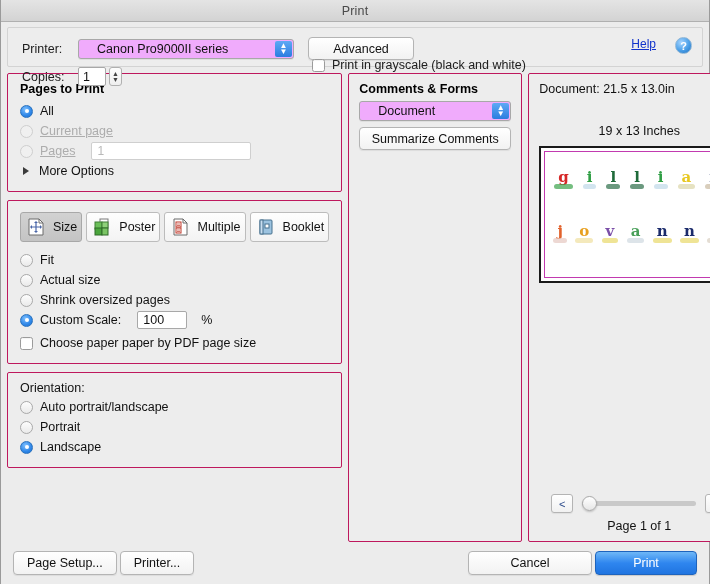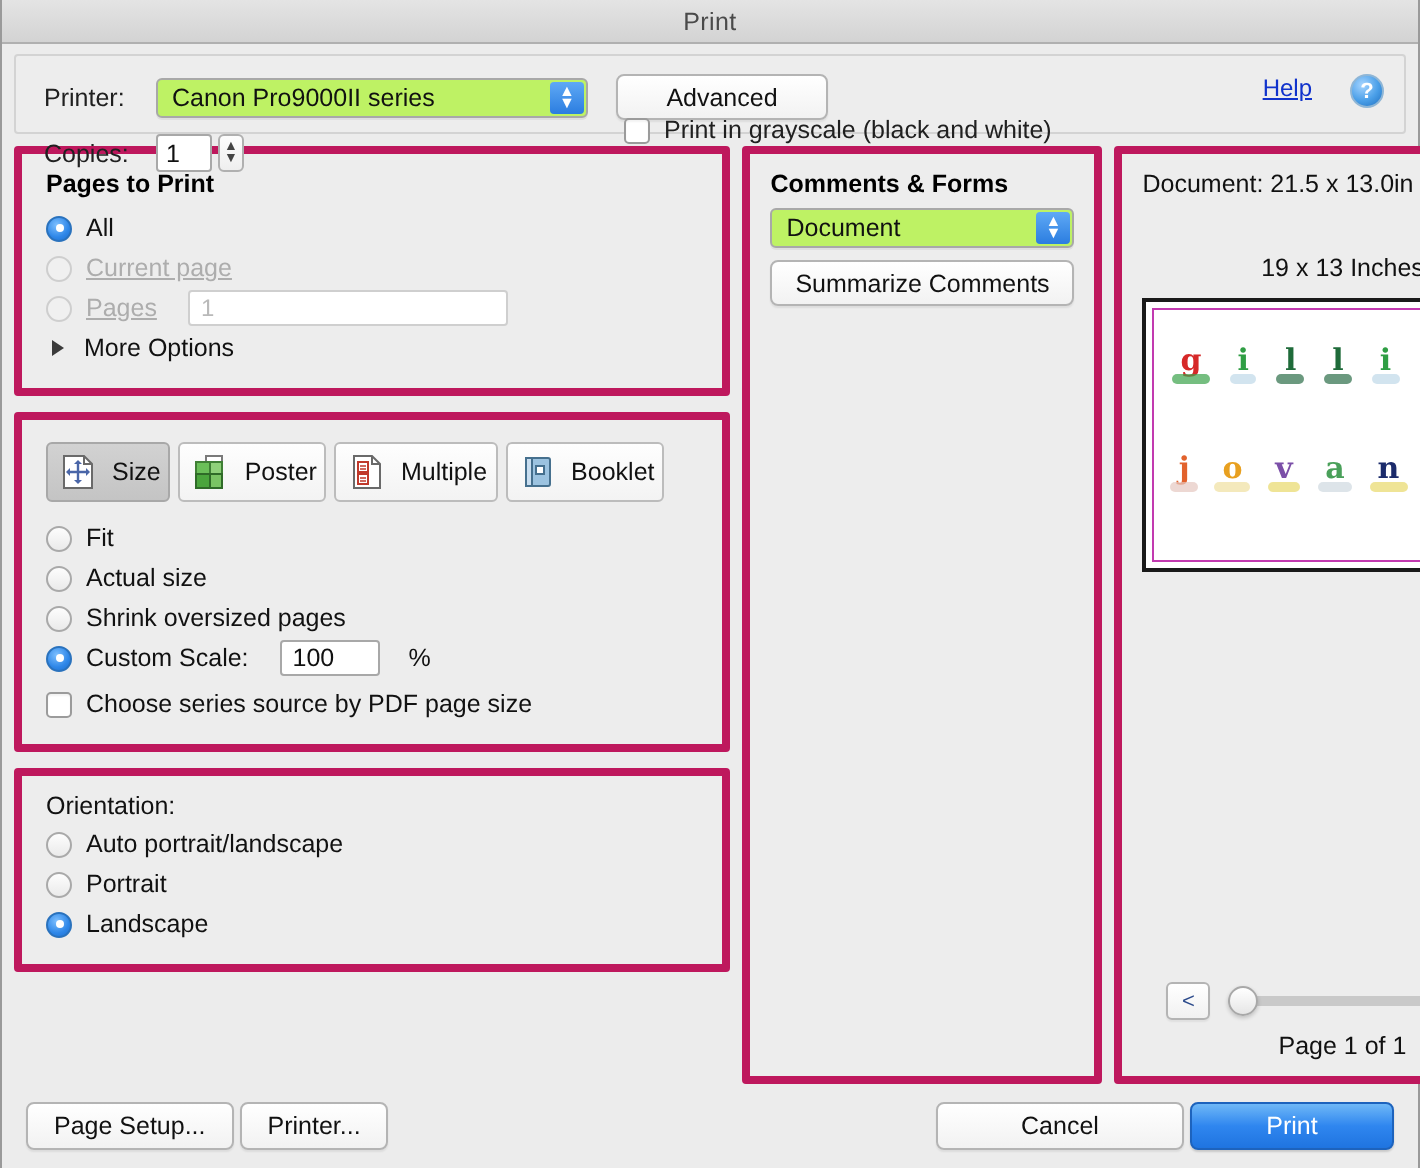--- a/index.html
+++ b/index.html
@@ -41,26 +41,26 @@
     height:40px;box-sizing:border-box;
   }
   .row{display:flex;align-items:center;}
   .lbl{color:#202020;font-size:12.5px;}
   .printer-label{width:56px;}
   .copies-label{width:56px;}
 
   .popup{
     position:relative;
     height:20px;
-    background:#bef264;
+    background:#f0abfc;
     border:1px solid #a8a8a8;
     border-radius:3px;
     box-sizing:border-box;
     display:flex;align-items:center;
-    padding-left:7px;
+    padding-left:18px;
     font-size:12.5px;color:#111;
     box-shadow:0 1px 0 rgba(0,0,0,.06);
   }
   .popup .arrows{
     position:absolute;right:1px;top:1px;bottom:1px;width:17px;
     background:linear-gradient(to bottom,#5fa9f5 0%,#2b7de0 100%);
     border-radius:2px;
     display:flex;flex-direction:column;align-items:center;justify-content:center;
     color:#fff;line-height:6px;font-size:8px;
   }
@@ -106,21 +106,21 @@
   }
   .grayscale-row{position:absolute;left:304px;top:30px;display:flex;align-items:center;gap:7px;}
 
   
   .body{display:flex;flex:1;padding:6px 6px 0 6px;gap:6px;box-sizing:border-box;}
   .left{width:430px;display:flex;flex-direction:column;gap:8px;}
   .right{flex:1;display:flex;flex-direction:row;gap:6px;}
 
   .group{
     background:#ededed;
-    border:4px solid #be185d;
+    border:1px solid #be185d;
     border-radius:2px;
     padding:8px 12px 10px 12px;
     box-sizing:border-box;
   }
   .group-title{font-weight:bold;font-size:12.5px;color:#000;margin-bottom:5px;}
 
   
   .radio-row{display:flex;align-items:center;height:20px;gap:7px;}
   .radio{
     width:13px;height:13px;border-radius:50%;
@@ -147,21 +147,21 @@
 
   .info-icon{
     width:14px;height:14px;border-radius:50%;
     background:radial-gradient(circle at 35% 30%,#e3dcec 0%,#b9aecb 60%,#998cb0 100%);
     color:#fff;font-size:10px;font-style:italic;font-family:"Liberation Serif",serif;
     display:inline-flex;align-items:center;justify-content:center;
     border:1px solid #9d90b3;box-sizing:border-box;vertical-align:middle;
   }
 
   
-  .sizebar{display:flex;gap:4px;margin:3px 17px 8px 0;}
+  .sizebar{display:flex;gap:4px;margin:3px 0 8px 0;}
   .sizebtn{
     flex:1;height:30px;
     background:linear-gradient(to bottom,#fefefe 0%,#f3f3f3 100%);
     border:1px solid #bcbcbc;border-radius:3px;
     display:flex;align-items:center;box-sizing:border-box;
     padding:0 4px;gap:6px;
   }
   .sizebtn.sel{background:linear-gradient(to bottom,#d2d2d2 0%,#c4c4c4 100%);border-color:#a8a8a8;}
   .sizebtn .ic{width:22px;height:22px;flex:none;display:flex;align-items:center;justify-content:center;}
   .sizebtn .t{flex:1;text-align:center;font-size:12.5px;color:#111;}
@@ -375,21 +375,21 @@
           <span class="rtext">Shrink oversized pages</span>
         </div>
         <div class="radio-row">
           <span class="radio on"></span>
           <span class="rtext">Custom Scale:</span>
           <span class="scale-field">100</span>
           <span class="rtext">%</span>
         </div>
         <div class="radio-row" style="margin-top:3px;">
           <span class="chk"></span>
-          <span class="rtext">Choose series source by PDF page size</span>
+          <span class="rtext">Choose paper paper by PDF page size</span>
         </div>
       </div>
 
       <div class="group">
         <div class="rtext" style="margin-bottom:2px;">Orientation:</div>
         <div class="radio-row">
           <span class="radio"></span>
           <span class="rtext">Auto portrait/landscape</span>
         </div>
         <div class="radio-row">

